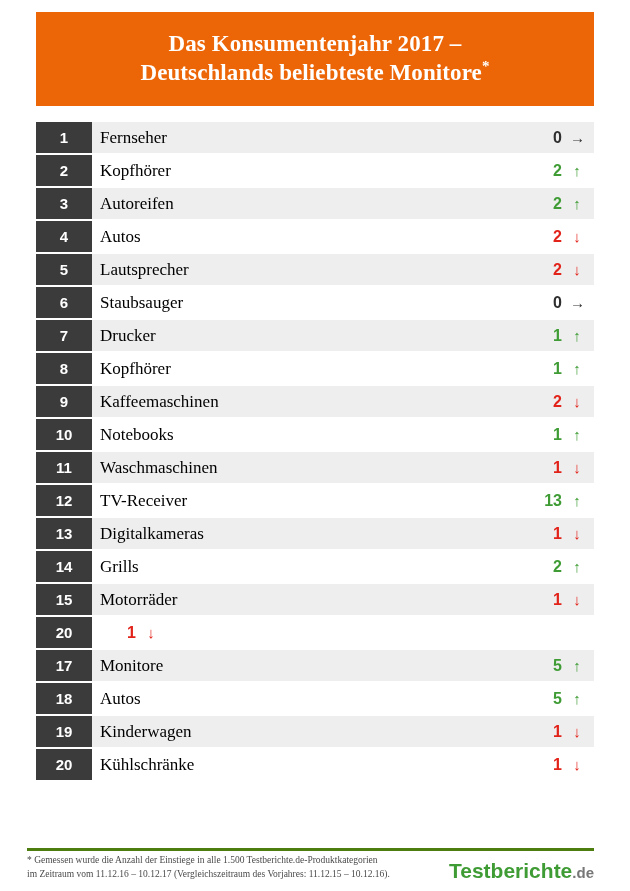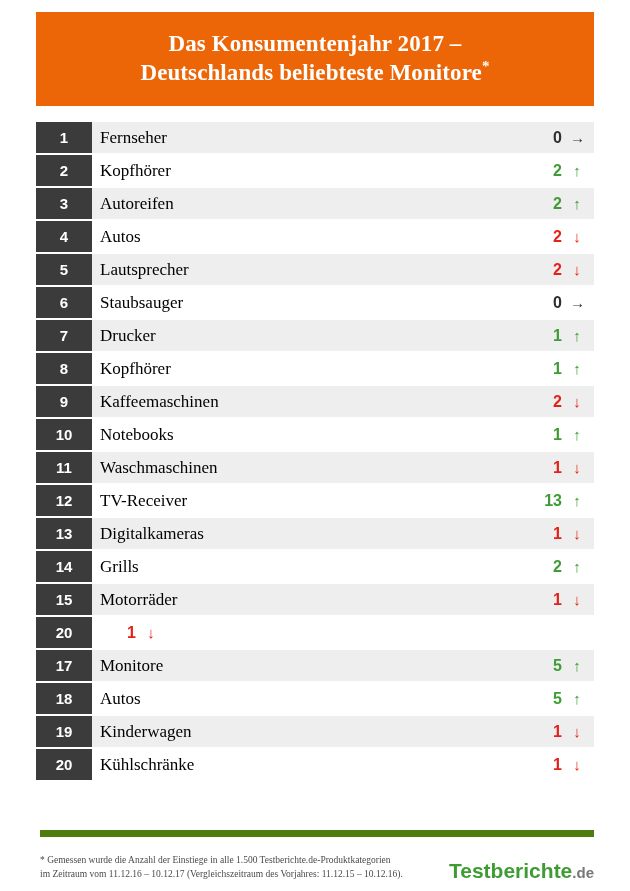--- a/index.html
+++ b/index.html
@@ -99,25 +99,25 @@
   .row.shade .name, .row.shade .change { background: #eeeeee; }
   .row.plain .name, .row.plain .change { background: #ffffff; }
 
   .up   { color: #3f9c35; }
   .down { color: #e2231a; }
   .flat { color: #2f2f2f; }
 
   
   .footer {
     position: absolute;
-    left: 40px;
+    left: 27px;
     right: 36px;
     bottom: 22px;
-    border-top: 7px solid #4d7c0f;
-    padding-top: 16px;
+    border-top: 3px solid #4d7c0f;
+    padding-top: 2px;
     display: flex;
     align-items: flex-end;
     justify-content: space-between;
   }
   .footnote {
     font-size: 9.5px;
     line-height: 14px;
     color: #4a4a4a;
     max-width: 400px;
   }

